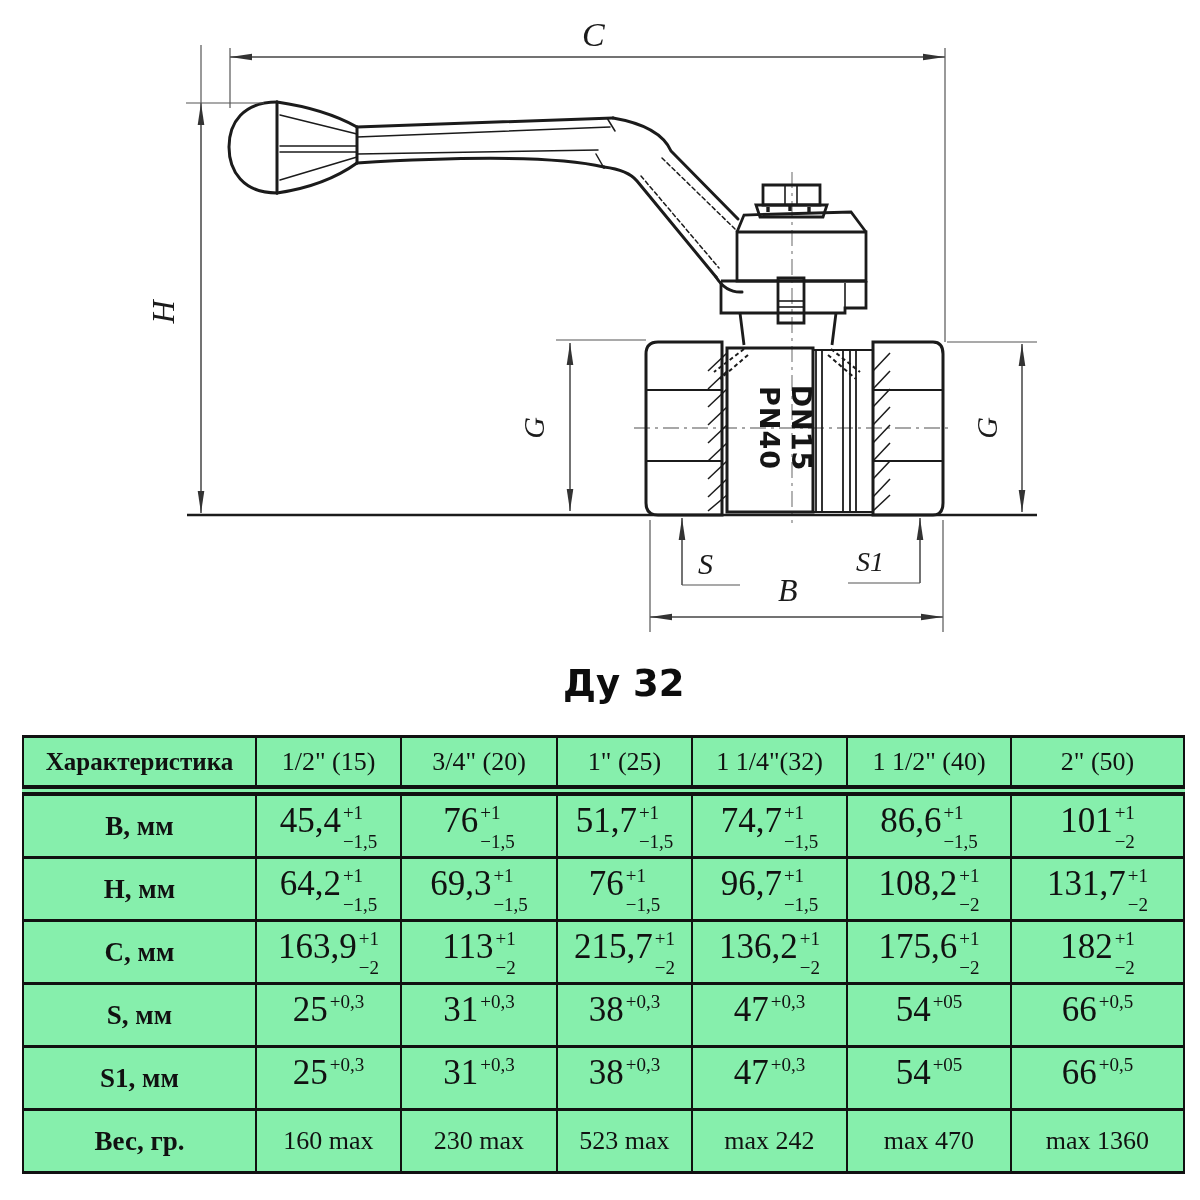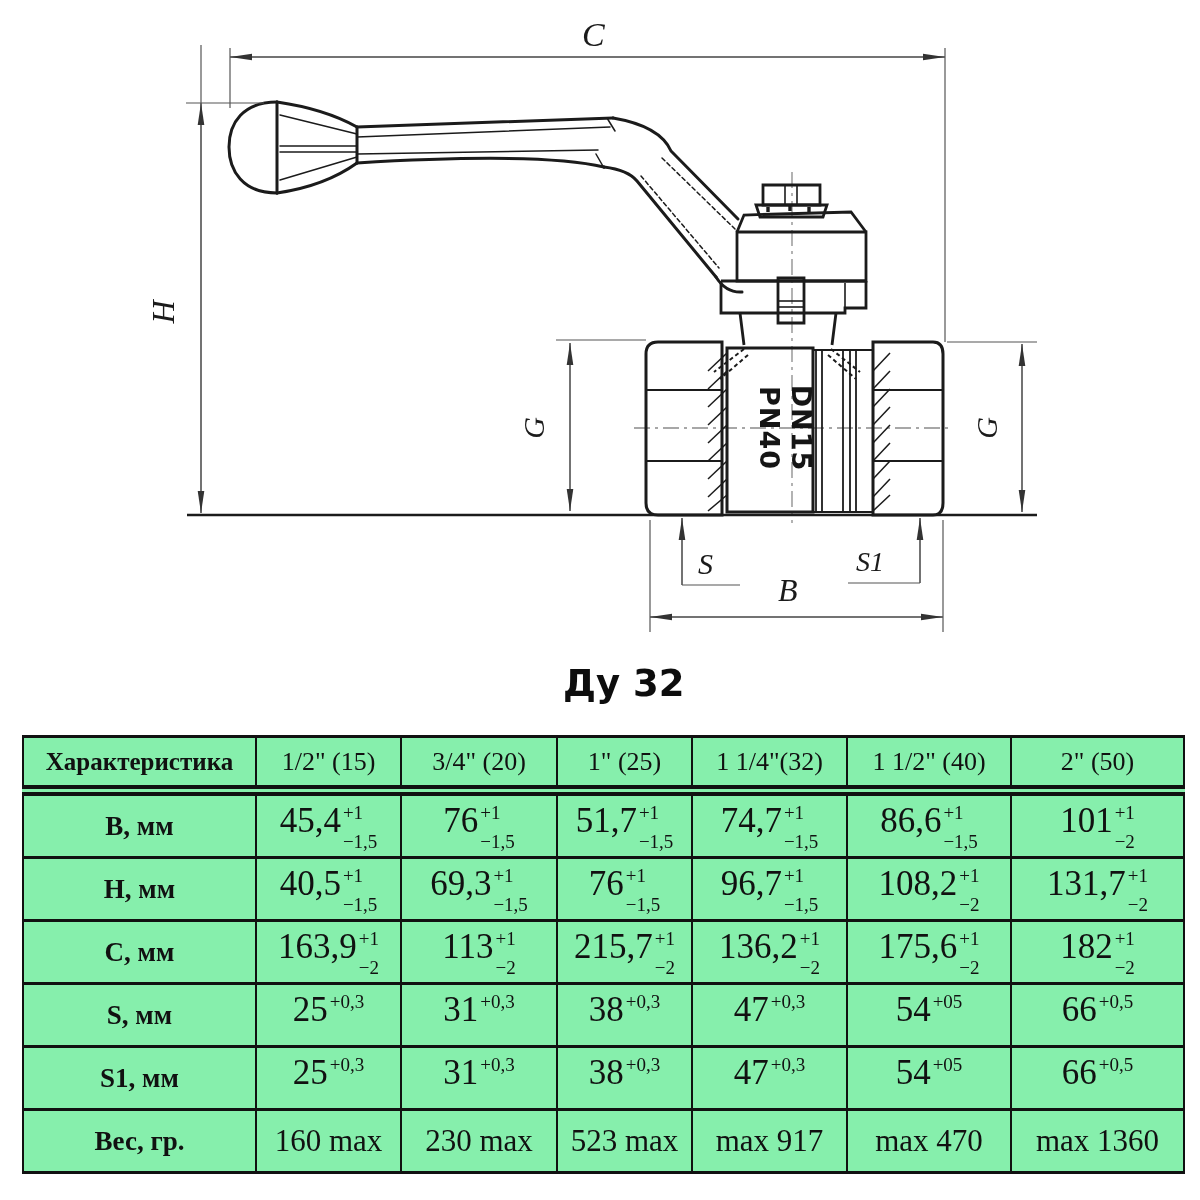--- a/index.html
+++ b/index.html
@@ -12,21 +12,21 @@
 
   #spec-table{position:absolute;left:22px;top:735px;border-collapse:collapse;table-layout:fixed;
               width:1161px;background:#86efac;}
   #spec-table th,#spec-table td{border:2px solid #111;border-top-width:3px;border-bottom-width:3px;
               text-align:center;vertical-align:middle;padding:0;overflow:hidden;}
   #spec-table th{height:47px;border-bottom:11px double #111;font-size:26px;font-weight:normal;}
   #spec-table th.rowhead{font-weight:bold;font-size:25px;}
   #spec-table td{height:60px;}
   #spec-table td.rowlabel{font-weight:bold;font-size:27px;}
   .val{font-size:35px;}
-  .wval{font-size:31px;}
+  .wval{font-size:26px;}
   .tol{display:inline-flex;flex-direction:column;justify-content:space-between;align-items:flex-start;
        height:46px;font-size:19px;line-height:0.92;vertical-align:middle;margin-left:2px;
        position:relative;top:-1px;}
 </style>
 </head>
 <body>
 
 <div id="page">
 
   <svg id="drawing" width="1200" height="715" viewBox="0 0 1200 715">
@@ -228,21 +228,21 @@
               <span>+1</span>
               <span>−1,5</span>
             </span></td>
       <td><span class="val">101</span><span class="tol">
               <span>+1</span>
               <span>−2</span>
             </span></td>
     </tr>
     <tr>
       <td class="rowlabel">Н, мм</td>
-      <td><span class="val">40,5</span><span class="tol">
+      <td><span class="val">64,2</span><span class="tol">
               <span>+1</span>
               <span>−1,5</span>
             </span></td>
       <td><span class="val">69,3</span><span class="tol">
               <span>+1</span>
               <span>−1,5</span>
             </span></td>
       <td><span class="val">76</span><span class="tol">
               <span>+1</span>
               <span>−1,5</span>
@@ -339,19 +339,19 @@
       <td><span class="val">66</span><span class="tol">
               <span>+0,5</span>
               <span></span>
             </span></td>
     </tr>
     <tr>
       <td class="rowlabel">Вес, гр.</td>
       <td><span class="wval">160 max</span></td>
       <td><span class="wval">230 max</span></td>
       <td><span class="wval">523 max</span></td>
-      <td><span class="wval">max 917</span></td>
+      <td><span class="wval">max 242</span></td>
       <td><span class="wval">max 470</span></td>
       <td><span class="wval">max 1360</span></td>
     </tr>
   </tbody>
     </table>
 </div>
 
 </body></html>

